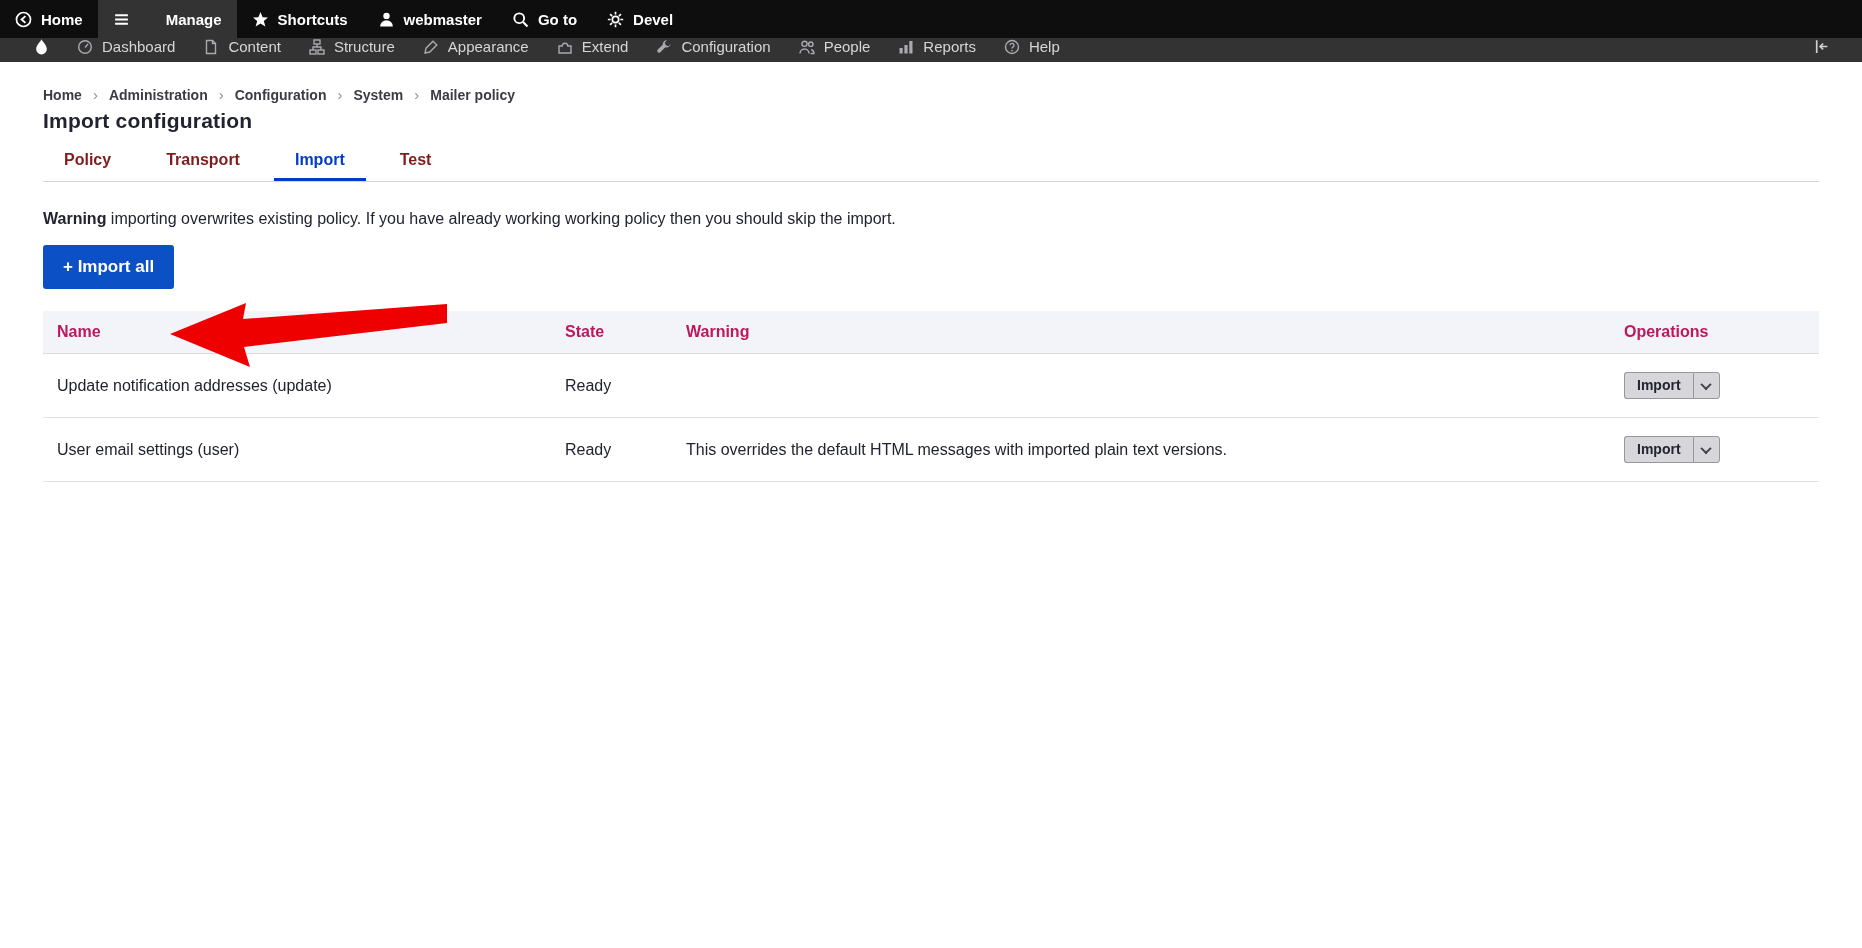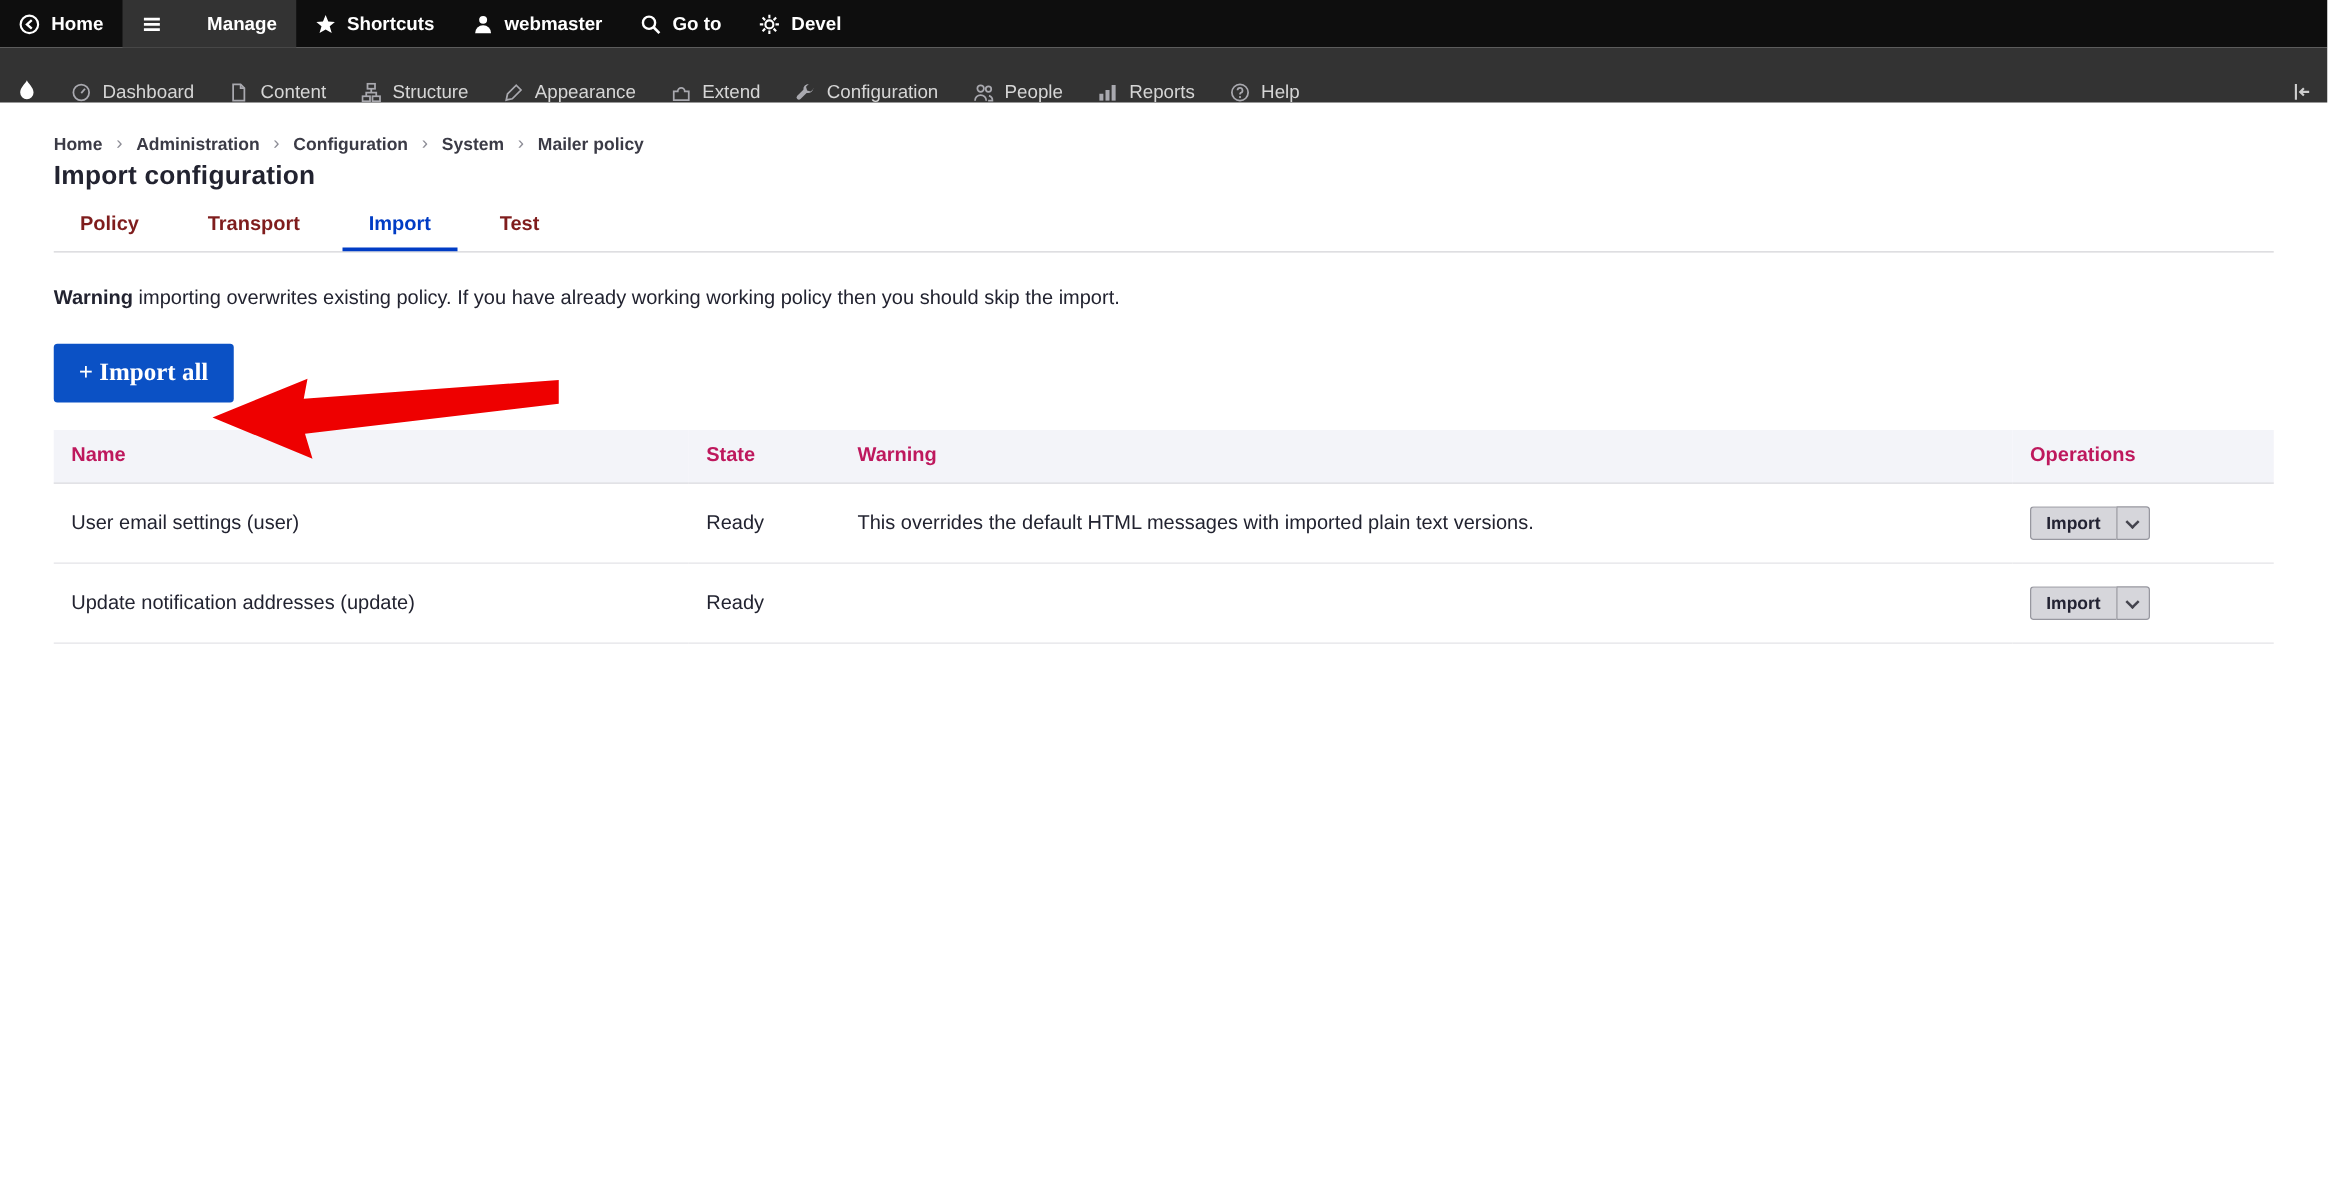--- a/index.html
+++ b/index.html
@@ -18,22 +18,22 @@
   .tb-item {
     display:flex; align-items:center; gap:9px; padding:0 15px;
     color:#fff; font-size:15px; font-weight:700; cursor:pointer; white-space:nowrap;
   }
   .tb-item.active { background:var(--tray-bg,#333);gap:36px; }
   .tb-icon, .tray-icon { display:inline-flex; align-items:center; justify-content:center; }
   .tb-icon svg { width:17px; height:17px; }
 
   
   .tray {
-    display:flex; align-items:flex-end;
-    background:var(--tray-bg,#333); height:44px; padding:0 0;
+    display:flex; align-items:flex-start;
+    background:var(--tray-bg,#333); height:24px; padding:0 20px;
   }
   .tray-logo { display:flex; align-items:center; padding:0 12px; cursor:pointer; }
   .tray-logo svg { width:19px; height:19px; }
   .tray-item {
     display:flex; align-items:center; gap:9px; padding:0 14px;
     color:#d6d6d6; font-size:15px; cursor:pointer; white-space:nowrap;
   }
   .tray-icon svg { width:16px; height:16px; }
   .tray-spacer { flex:1; }
   .tray-toggle { display:flex; align-items:center; padding:0 12px; cursor:pointer; }
@@ -55,24 +55,24 @@
     border-bottom:3px solid transparent; cursor:pointer;
   }
   .tab.active { color:var(--accent,#003cc5); border-bottom-color:var(--accent,#003cc5); }
 
   .intro { margin-top:24px; font-size:16px; line-height:25px; color:#222330; }
   .intro .para + .para { margin-top:9px; }
   .intro a { color:var(--link,#0b5cd8); text-decoration:underline; cursor:pointer; }
   .intro b { font-weight:700; }
 
   .primary-btn {
-    margin-top:24px; display:inline-block;
+    margin-top:14px; display:inline-block;
     background:var(--primary,#0b51c5); color:#fff;
-    font-family:Liberation Serif, serif;
-    font-size:20px; font-weight:700;
+    font-family:Liberation Sans, sans-serif;
+    font-size:17px; font-weight:700;
     border:none; border-radius:3px; padding:12px 20px; cursor:pointer;
   }
 
   
   .annotation-arrow { position:absolute; left:150px; top:290px; z-index:10; pointer-events:none; }
 
   
   .policy-table { width:100%; border-collapse:collapse; margin-top:22px; font-size:16px; }
   .policy-table th {
     text-align:left; background:var(--thead-bg,#f3f4f9);
@@ -295,44 +295,44 @@
     <thead>
       <tr>
         <th>Name</th>
         <th>State</th>
         <th>Warning</th>
         <th>Operations</th>
       </tr>
     </thead>
     <tbody>
       <tr>
+        <td>Update notification addresses (update)</td>
+        <td>Ready</td>
+        <td></td>
+        <td>
+          <span class="dropbutton">
+            <button class="db-main">Import</button>
+            <span class="db-toggle">
+                <span class="chevron-down"></span>
+              </span>
+          </span>
+        </td>
+      </tr>
+      <tr>
         <td>User email settings (user)</td>
         <td>Ready</td>
         <td>This overrides the default HTML messages with imported plain text versions.</td>
         <td>
           <span class="dropbutton">
             <button class="db-main">Import</button>
             <span class="db-toggle">
                 <span class="chevron-down"></span>
               </span>
           </span>
         </td>
       </tr>
-      <tr>
-        <td>Update notification addresses (update)</td>
-        <td>Ready</td>
-        <td></td>
-        <td>
-          <span class="dropbutton">
-            <button class="db-main">Import</button>
-            <span class="db-toggle">
-                <span class="chevron-down"></span>
-              </span>
-          </span>
-        </td>
-      </tr>
     </tbody>
   </table>
 </div>
 
 <svg class="annotation-arrow" width="310" height="100">
   <polygon points="20,44 96,13 93,29 297,14 297,33 94,57 100,77" fill="var(--arrow,#ee0000)"></polygon>
 </svg>
 
 </body></html>

